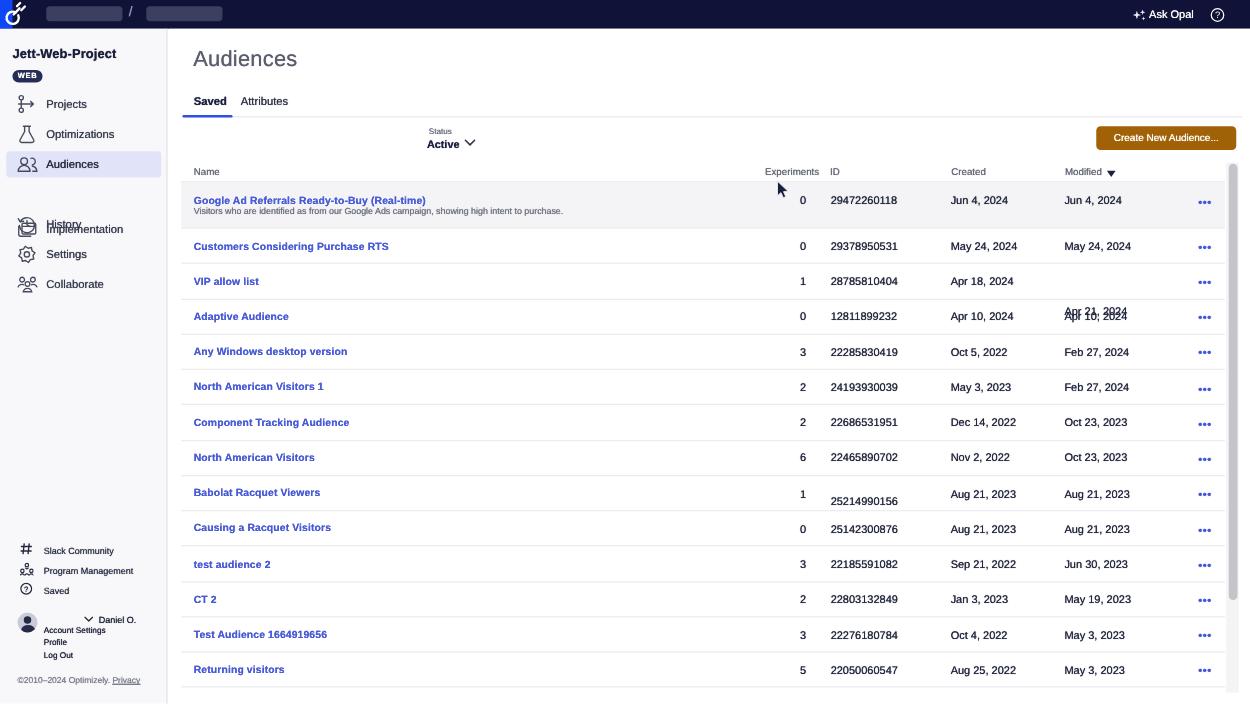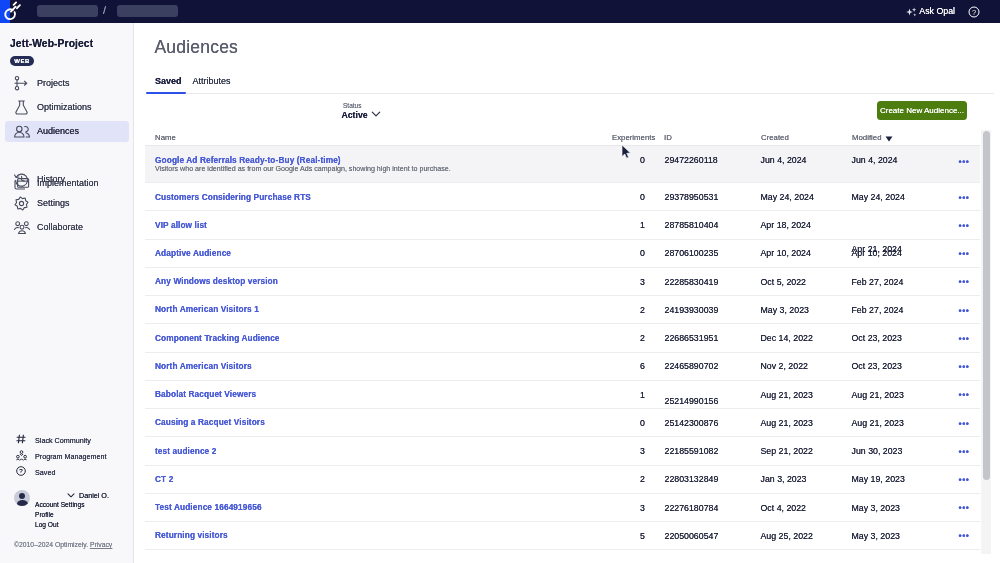--- a/index.html
+++ b/index.html
@@ -34,21 +34,21 @@
   
   h1.title { position:absolute; left:19.5px; top:13.5px; font-size:17.5px; font-weight:400; color:#5a5d6c; letter-spacing:0.2px; }
   #tab-saved { position:absolute; left:20px; top:52.5px; font-size:9px; font-weight:bold; color:#1d2140; }
   #tab-attr { position:absolute; left:57.5px; top:52.5px; font-size:9px; color:#30344a; }
   #tabline-grey { position:absolute; left:11px; top:69.5px; width:848px; height:1px; background:#e9e9ee; }
   #tabline-blue { position:absolute; left:11px; top:68.5px; width:39.5px; height:2.5px; background:#2c50e8; border-radius:1px; }
   #filter { position:absolute; left:19.5px; top:79.5px; width:177px; height:17px; border:1px solid #d3d4db; border-radius:6px; background:#fff; }
   #filter .ph { position:absolute; left:19px; top:4px; font-size:9px; color:#878b9c; }
   #status-lb { position:absolute; left:208px; top:78.5px; font-size:6.5px; color:#6e7280; }
   #status-v { position:absolute; left:206.5px; top:86.5px; font-size:8.7px; font-weight:bold; color:#1d2140; }
-  #createbtn { position:absolute; left:742px; top:78px; width:90px; height:19px; background:#4d7c0f; border-radius:3.5px; color:#fff; font-size:8px; text-align:center; line-height:19px; }
+  #createbtn { position:absolute; left:742px; top:78px; width:112px; height:19px; background:#a16207; border-radius:3.5px; color:#fff; font-size:8px; text-align:center; line-height:19px; }
 
   
   .th { position:absolute; top:110px; font-size:7.8px; color:#666a77; }
   #thead-line { position:absolute; left:10px; top:122px; width:835px; height:1px; background:#e7e7ec; }
   #row1 { position:absolute; left:10px; top:122.5px; width:835px; height:36.5px; background:#f4f4f6; }
   .rname { position:absolute; left:20px; font-size:8.3px; font-weight:bold; color:#4a5cd6; text-shadow:0 0 0.3px; white-space:nowrap; letter-spacing:0.1px; }
   .rdesc { position:absolute; left:20px; font-size:7.1px; color:#70747f; white-space:nowrap; }
   .rexp { position:absolute; width:40px; text-align:right; font-size:8.8px; color:#23273d; }
   .rid { position:absolute; left:529.5px; font-size:8.8px; color:#23273d; }
   .rcre { position:absolute; left:625.5px; font-size:8.8px; color:#23273d; }
@@ -221,21 +221,21 @@
       <div class="rowline" style="top:187.4px;"></div>
       <div class="rname" style="top:196.73px;">VIP allow list</div>
       <div class="rexp" style="left:470px; top:197.23px;">1</div>
       <div class="rid" style="top:197.23px;">28785810404</div>
       <div class="rcre" style="top:197.23px;">Apr 18, 2024</div>
       <div class="rmod" style="top:185px;margin-top:36px;">Apr 21, 2024</div>
       <div class="rdots" style="top:197.92999999999998px;">•••</div>
       <div class="rowline" style="top:215.7px;"></div>
       <div class="rname" style="top:224.96px;">Adaptive Audience</div>
       <div class="rexp" style="left:470px; top:225.46px;">0</div>
-      <div class="rid" style="top:225.46px;">28706100235</div>
+      <div class="rid" style="top:225.46px;">12811899232</div>
       <div class="rcre" style="top:225.46px;">Apr 10, 2024</div>
       <div class="rmod" style="top:225.46px;">Apr 10, 2024</div>
       <div class="rdots" style="top:226.16px;">•••</div>
       <div class="rowline" style="top:243.9px;"></div>
       <div class="rname" style="top:253.19px;">Any Windows desktop version</div>
       <div class="rexp" style="left:470px; top:253.69px;">3</div>
       <div class="rid" style="top:253.69px;">22285830419</div>
       <div class="rcre" style="top:253.69px;">Oct 5, 2022</div>
       <div class="rmod" style="top:253.69px;">Feb 27, 2024</div>
       <div class="rdots" style="top:254.39px;">•••</div>

